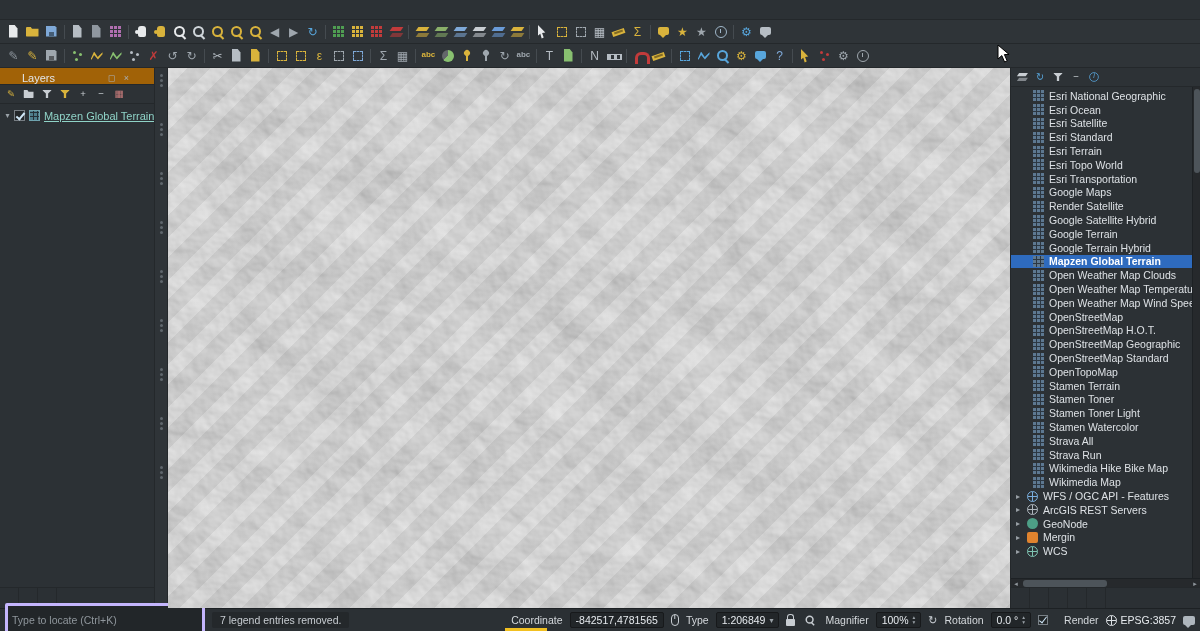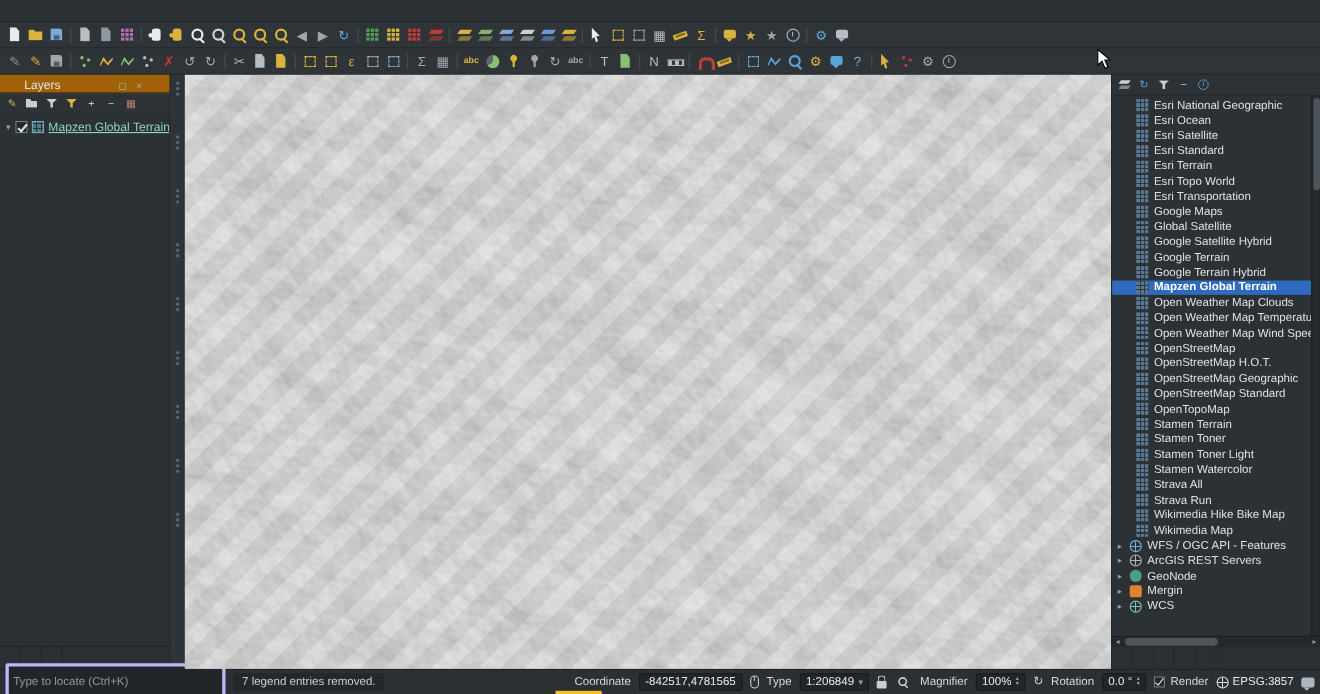--- a/index.html
+++ b/index.html
@@ -126,21 +126,21 @@
   .sb-label{color:#d4d8dc;white-space:nowrap}
   .sb-field{height:16px;background:#222629;border:1px solid #17191b;border-radius:2px;padding:0 5px;display:flex;align-items:center;color:#e6eaee;white-space:nowrap;gap:4px}
   .caret{font-size:8px;color:#9aa1a7}
   .spinner{display:flex;flex-direction:column;font-size:5.5px;line-height:5px;color:#9aa1a7}
   .sb-mouse{width:8px;height:12px;border:1.5px solid #c8cdd2;border-radius:4px;position:relative;flex:0 0 auto}
   .sb-mouse::before{content:"";position:absolute;left:50%;top:0;width:1.5px;height:4px;background:#c8cdd2;transform:translateX(-50%)}
   .padlock{width:9px;height:7px;background:#c8cdd2;border-radius:1px;position:relative;margin-top:4px;flex:0 0 auto}
   .padlock::before{content:"";position:absolute;left:1px;top:-5px;width:5px;height:5px;border:1.5px solid #c8cdd2;border-bottom:none;border-radius:3px 3px 0 0}
   .sb-minimag{color:#c8cdd2;transform:scale(.75)}
   .sb-rot{color:#c8cdd2;font-size:11px;line-height:16px}
-  .sb-check{display:flex;align-items:center;gap:5px}
+  .sb-check{display:flex;align-items:center;gap:16px}
   .cb{width:10px;height:10px;border:1px solid #79808 6;border:1px solid #798086;background:#232729;position:relative;flex:0 0 auto}
   .cb.checked::after{content:"";position:absolute;left:2px;top:-1px;width:3px;height:7px;border-right:1.6px solid #cfe6f8;border-bottom:1.6px solid #cfe6f8;transform:rotate(38deg)}
   .sb-crs{display:flex;align-items:center;gap:4px;color:#e6eaee}
   .sb-globe{width:11px;height:11px;border:1px solid #dfe3e7;border-radius:50%;background:linear-gradient(transparent 4px,#dfe3e7 4px 5px,transparent 5px),linear-gradient(90deg,transparent 4px,#dfe3e7 4px 5px,transparent 5px);flex:0 0 auto}
   .sb-bubble{width:12px;height:9px;background:#aeb6bd;border-radius:2px;position:relative;flex:0 0 auto}
   .sb-bubble::after{content:"";position:absolute;left:2px;top:9px;border:3px solid transparent;border-top-color:#aeb6bd}
 
   .taskbar-peek{position:absolute;left:505px;bottom:0;width:42px;height:3px;background:var(--highlight-yellow);z-index:20}
   .cursor{position:absolute;left:997px;top:44px;z-index:30;pointer-events:none}
 </style>
@@ -557,21 +557,21 @@
               <span class="b-label">Esri Transportation</span>
             </div>
             <div class="b-item">
               <span class="tw"></span>
               <span class="node-ic ni-xyz"></span>
               <span class="b-label">Google Maps</span>
             </div>
             <div class="b-item">
               <span class="tw"></span>
               <span class="node-ic ni-xyz"></span>
-              <span class="b-label">Global Satellite</span>
+              <span class="b-label">Render Satellite</span>
             </div>
             <div class="b-item">
               <span class="tw"></span>
               <span class="node-ic ni-xyz"></span>
               <span class="b-label">Google Satellite Hybrid</span>
             </div>
             <div class="b-item">
               <span class="tw"></span>
               <span class="node-ic ni-xyz"></span>
               <span class="b-label">Google Terrain</span>

